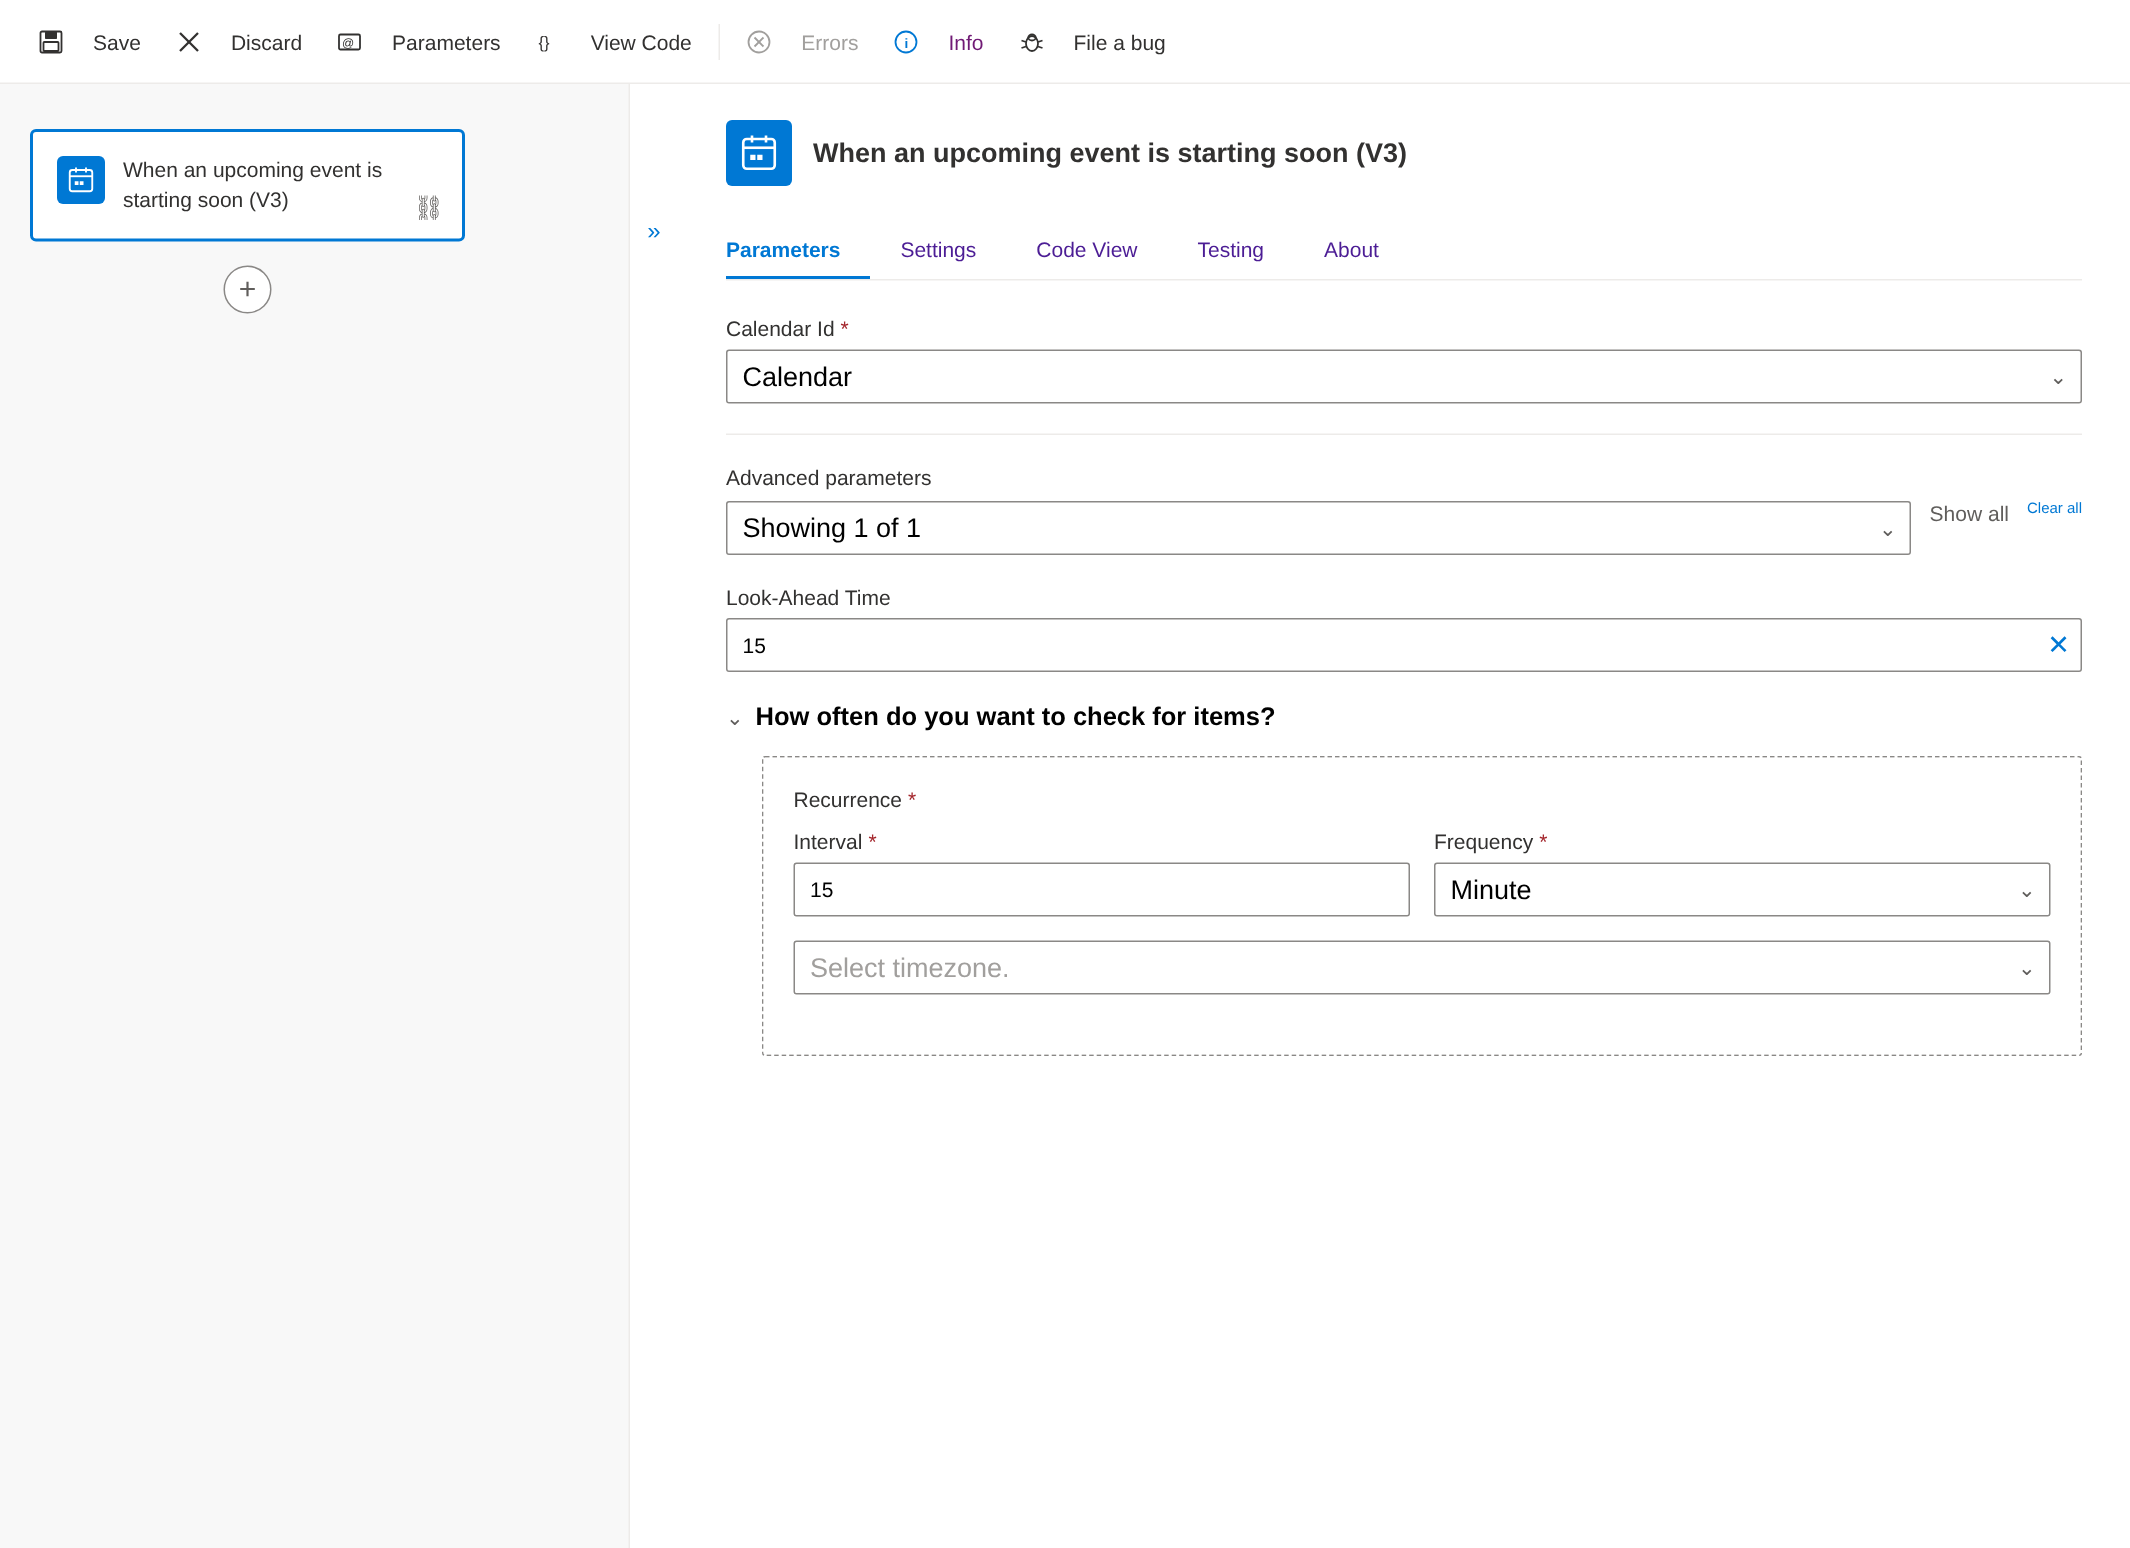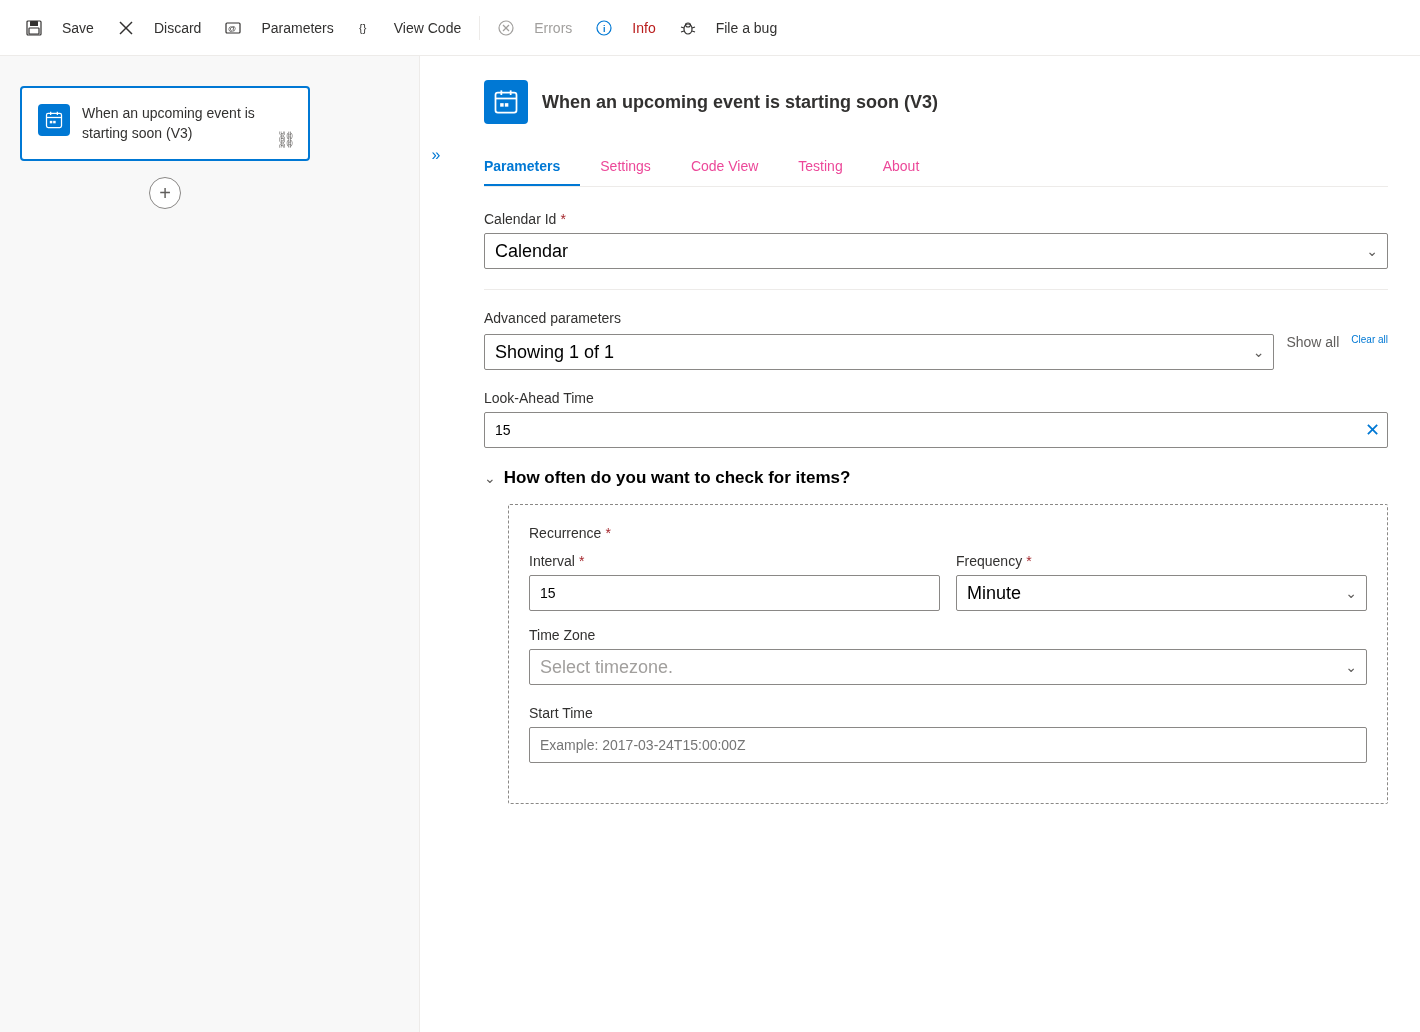--- a/index.html
+++ b/index.html
@@ -85,21 +85,21 @@
       border-radius: 4px; display: flex; align-items: center; justify-content: center;
       flex-shrink: 0;
     }
     .panel-icon svg { width: 28px; height: 28px; fill: white; }
     .panel-title { font-size: 18px; font-weight: 600; }
 
     
     .tabs { display: flex; gap: 0; border-bottom: 1px solid #edebe9; margin-bottom: 24px; }
     .tab {
       padding: 10px 20px; cursor: pointer; font-size: 14px;
-      color: #ec4899; border-bottom: 2px solid transparent;
+      color: #4c1d95; border-bottom: 2px solid transparent;
       background: none; border-top: none; border-left: none; border-right: none;
     }
     .tab.active { color: #0078d4; border-bottom: 2px solid #0078d4; font-weight: 600; }
     .tab:first-child { padding-left: 0; }
 
     
     .field-label {
       font-size: 14px; font-weight: 400; margin-bottom: 6px;
       display: flex; align-items: center; gap: 4px;
     }
@@ -209,21 +209,21 @@
       <line x1="5" y1="5" x2="11" y2="11" stroke="#a19f9d" stroke-width="1.2"></line>
       <line x1="11" y1="5" x2="5" y2="11" stroke="#a19f9d" stroke-width="1.2"></line>
     </svg>
     <span style="color:#a19f9d">Errors</span>
   </button>
   <button class="toolbar-btn">
     <svg class="icon-svg" viewBox="0 0 16 16" fill="none">
       <circle cx="8" cy="8" r="7" stroke="#0078d4" stroke-width="1.2" fill="none"></circle>
       <text x="7" y="12" font-size="9" fill="#0078d4" font-weight="bold">i</text>
     </svg>
-    <span style="color:#b91c1c">Info</span>
+    <span style="color:#701a75">Info</span>
   </button>
   <button class="toolbar-btn">
     <svg class="icon-svg" viewBox="0 0 16 16" fill="none">
       <ellipse cx="8" cy="9" rx="4" ry="5" stroke="#323130" stroke-width="1.2" fill="none"></ellipse>
       <ellipse cx="8" cy="5" rx="2.5" ry="2" stroke="#323130" stroke-width="1.2" fill="none"></ellipse>
       <line x1="4" y1="8" x2="1" y2="7" stroke="#323130" stroke-width="1.2"></line>
       <line x1="12" y1="8" x2="15" y2="7" stroke="#323130" stroke-width="1.2"></line>
       <line x1="4" y1="11" x2="1" y2="12" stroke="#323130" stroke-width="1.2"></line>
       <line x1="12" y1="11" x2="15" y2="12" stroke="#323130" stroke-width="1.2"></line>
     </svg>
@@ -350,30 +350,25 @@
                 <option>Day</option>
                 <option>Week</option>
                 <option>Month</option>
               </select>
               <span class="chevron">⌄</span>
             </div>
           </div>
         </div>
 
         <div class="field-group">
-          <div class="field-label">Time Zone</div>
           <div class="select-wrapper">
             <select class="dropdown-field" style="color:#a19f9d">
               <option value="">Select timezone.</option>
             </select>
             <span class="chevron">⌄</span>
           </div>
         </div>
 
-        <div class="field-group">
-          <div class="field-label">Start Time</div>
-          <input type="text" class="placeholder-input" placeholder="Example: 2017-03-24T15:00:00Z" style="">
-        </div>
       </div>
     </div>
 
   </div>
 </div>
 
 </body></html>

